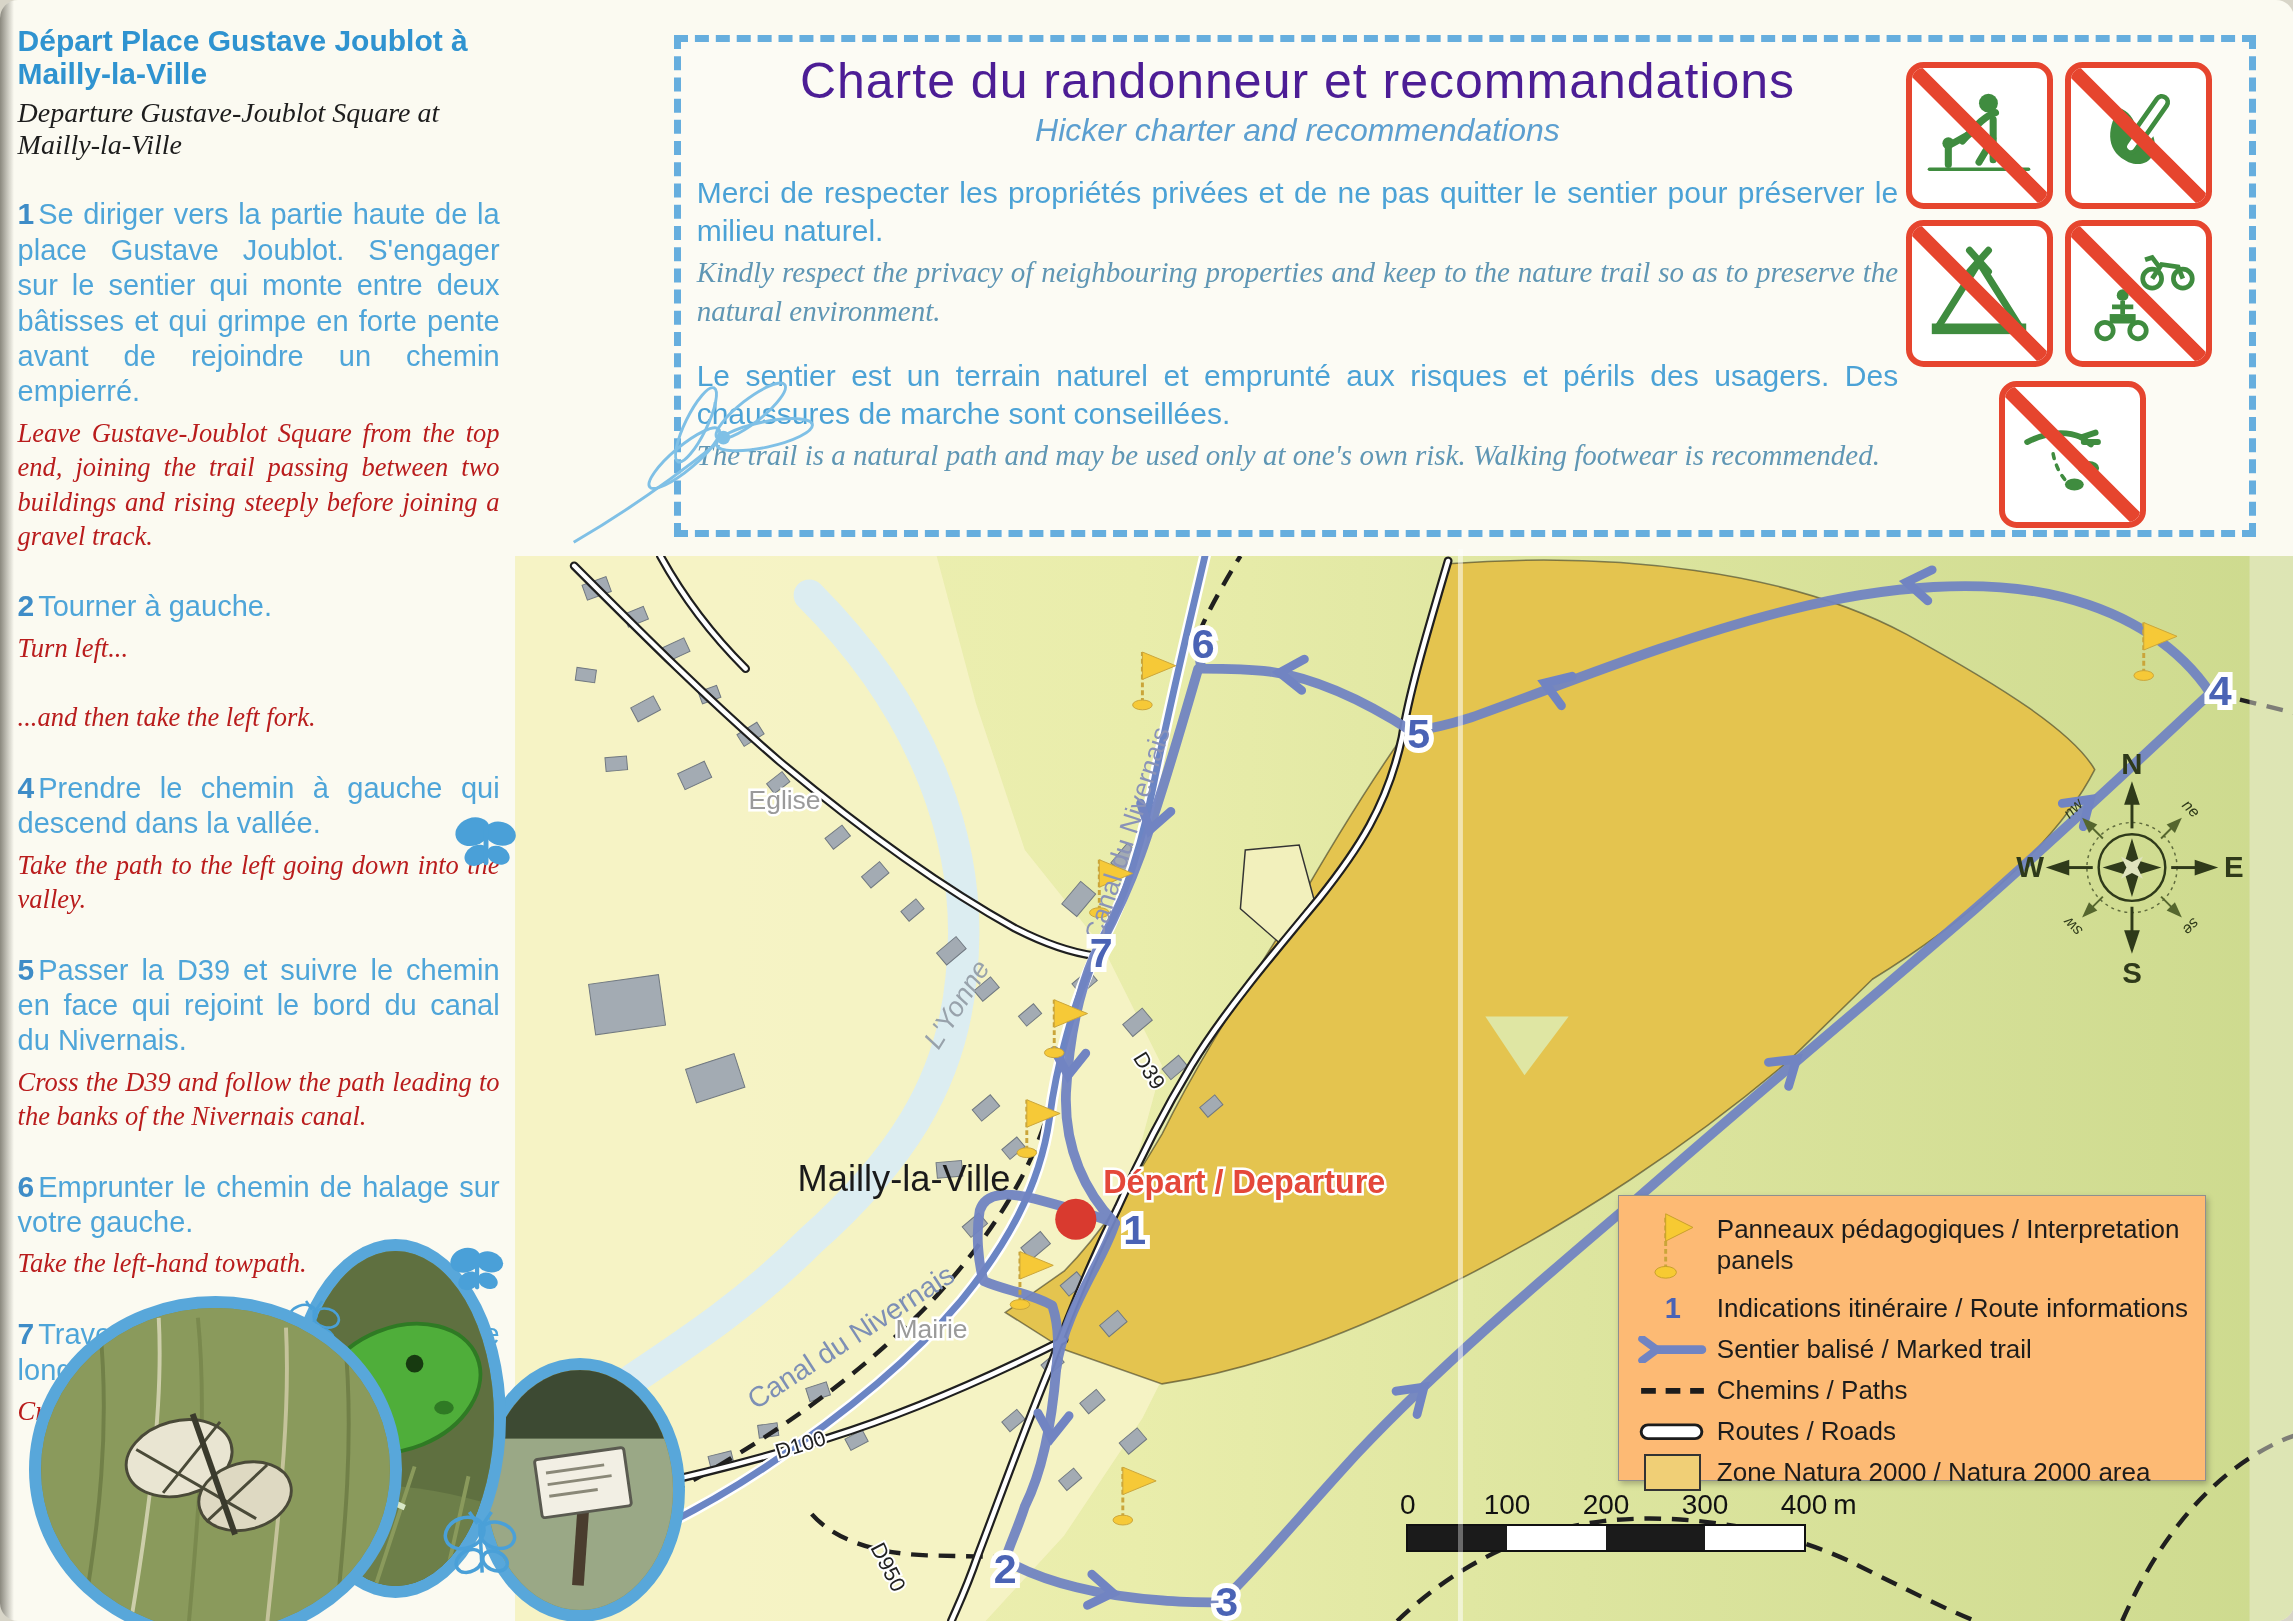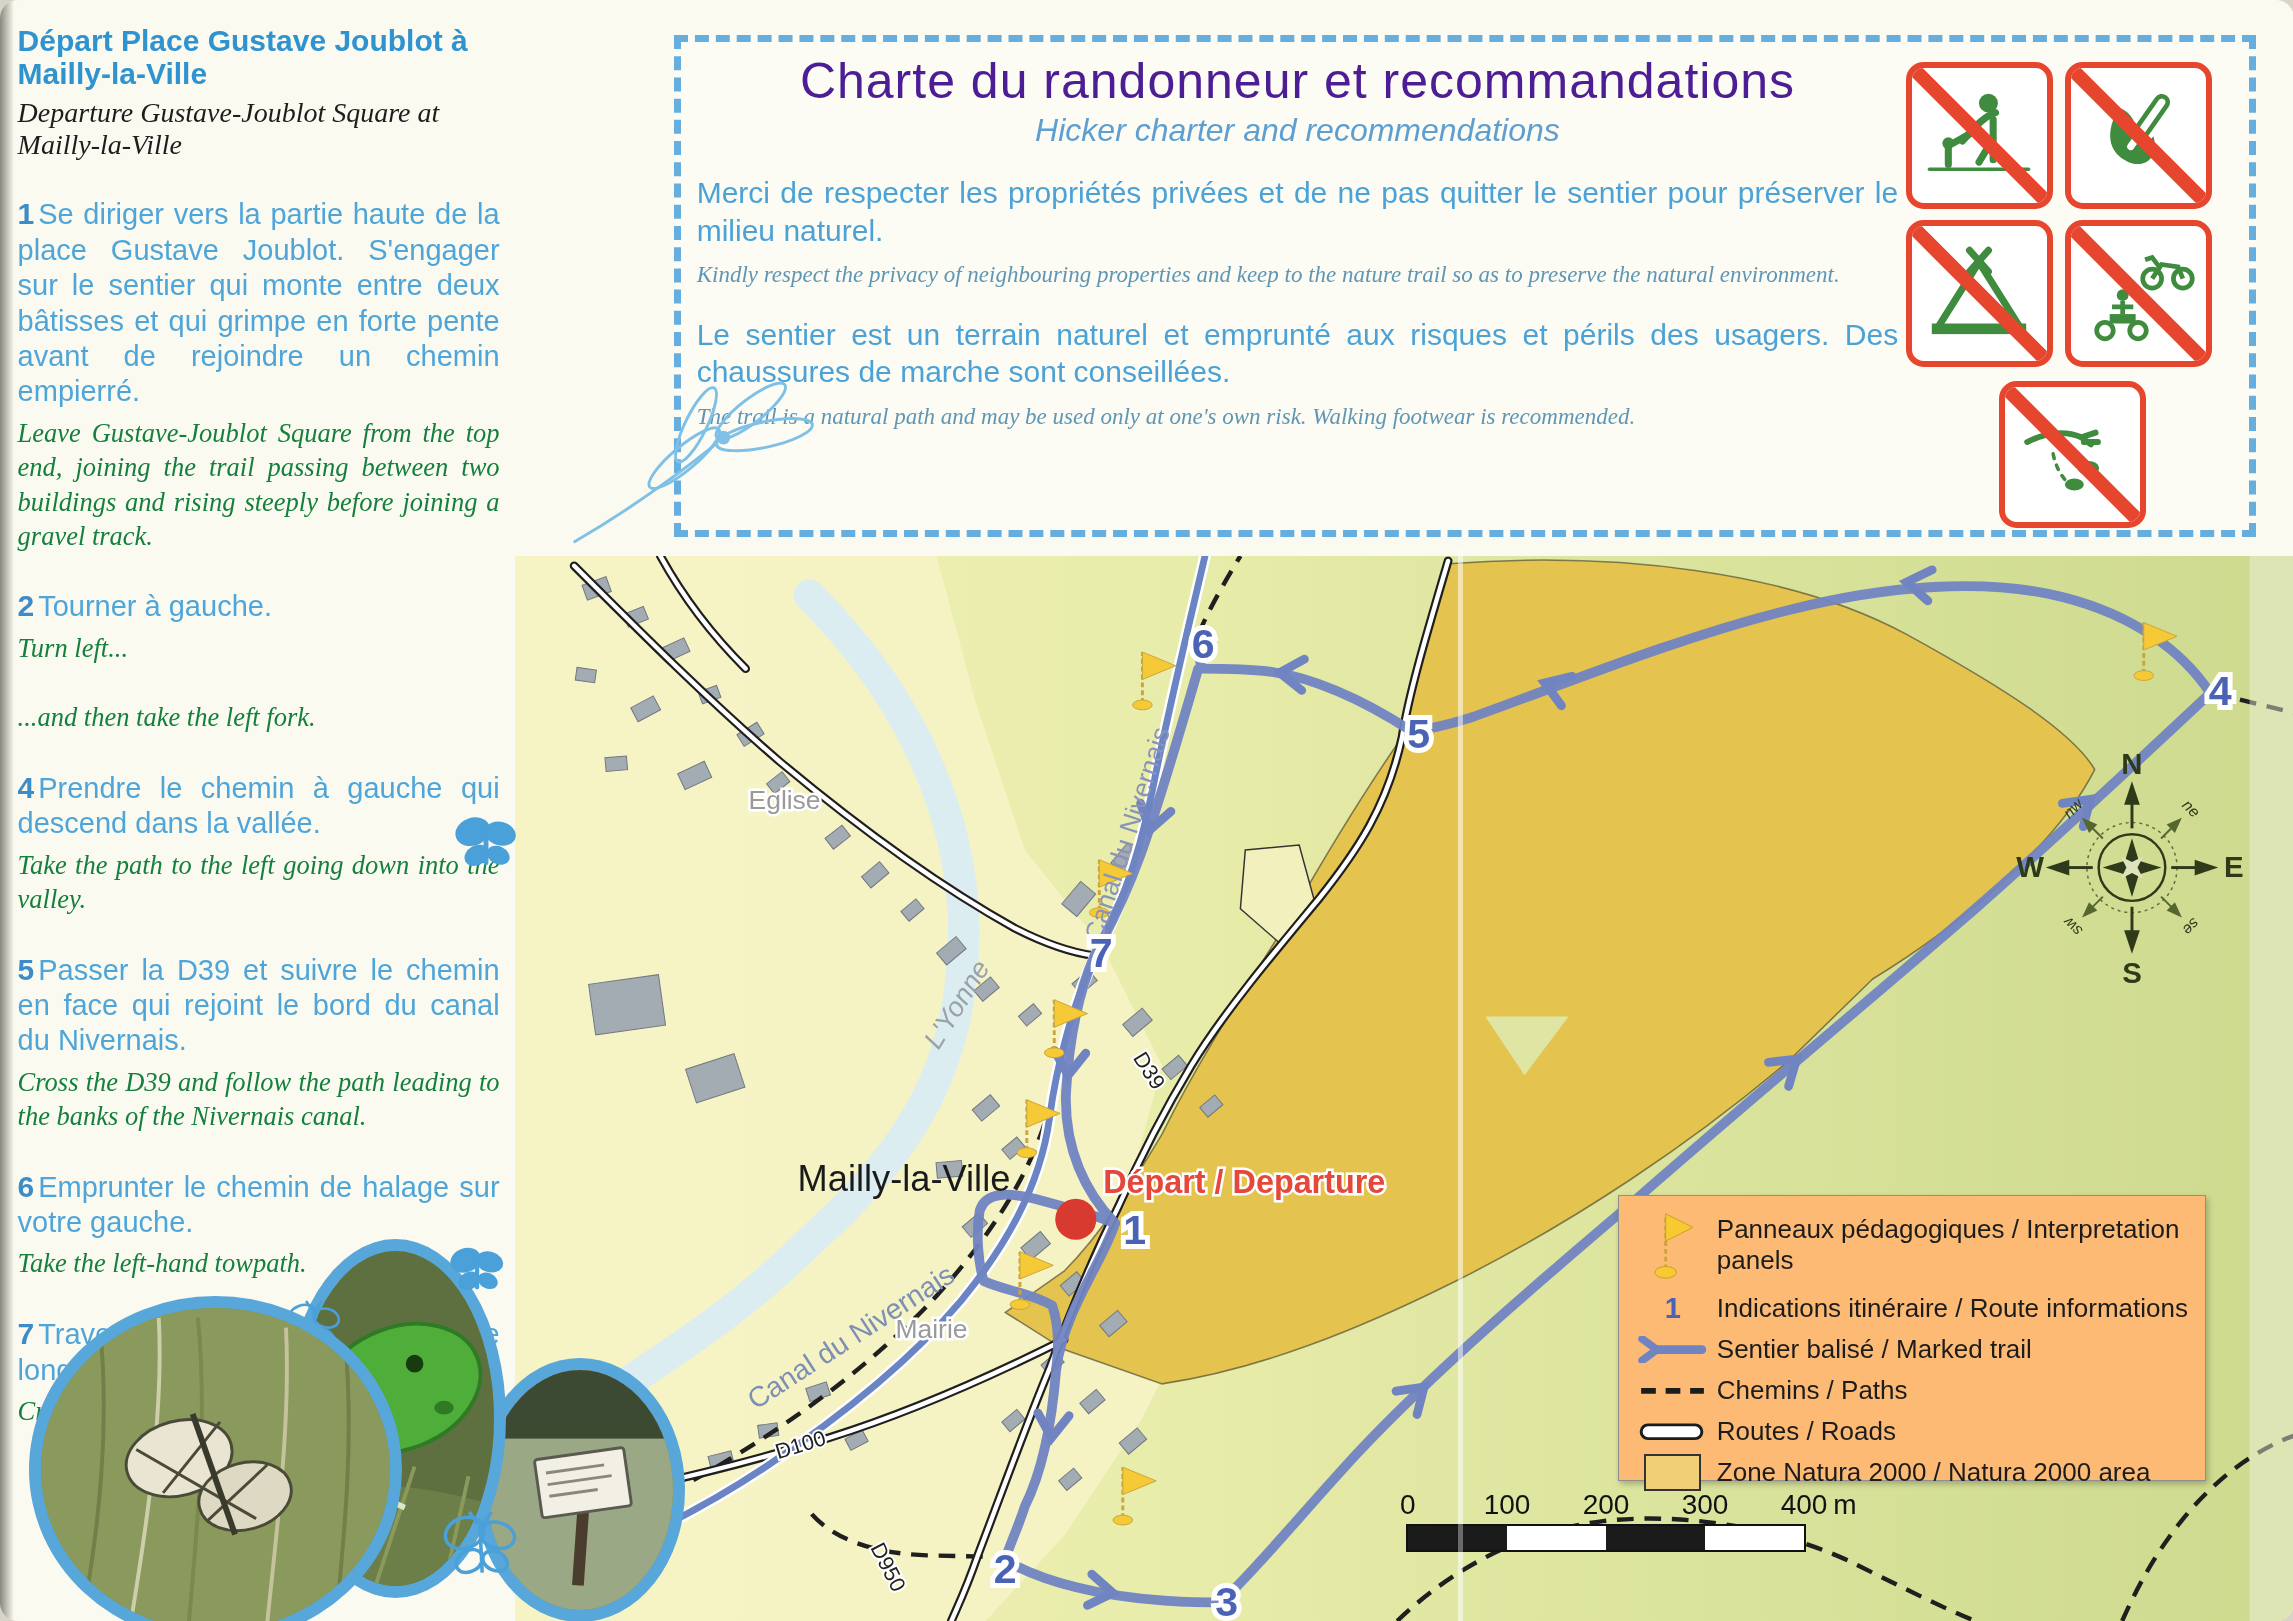--- a/index.html
+++ b/index.html
@@ -10,32 +10,32 @@
     background:linear-gradient(90deg,#8a887e,rgba(250,248,240,0));z-index:50;}
   .crease{position:absolute;top:549px;width:4.9px;height:1072px;background:rgba(255,255,255,.35);z-index:40;}
 
   
   .left-col{position:absolute;left:17.6px;top:23.5px;width:482px;}
   .lc-title{font-size:30px;font-weight:bold;color:#2f93d0;line-height:1.1;}
   .lc-sub{font-family:"Liberation Serif",serif;font-style:italic;font-size:28px;color:#1d1d1d;margin-top:7.8px;}
   .step{margin-top:35px;}
   .step-fr{font-size:29px;color:#4ea5d9;line-height:1.22;text-align:justify;}
   .step-num{font-weight:bold;color:#3e8cc7;font-size:30px;padding-right:3.9px;}
-  .step-en{font-family:"Liberation Serif",serif;font-style:italic;font-size:26.5px;color:#15803d;
+  .step-en{font-family:"Liberation Serif",serif;font-style:italic;font-size:26.5px;color:#b91c1c;
            line-height:1.3;text-align:justify;margin-top:5.9px;}
 
   
   .charte{position:absolute;left:674px;top:35px;width:1582px;height:502px;box-sizing:border-box;
     border:7.8px dashed #66aede;background:rgba(255,255,255,.25);display:flex;z-index:5;}
   .charte-text{width:1225px;padding:9.8px 7.8px 0 15.7px;box-sizing:border-box;}
   .charte-title-fr{font-size:50px;color:#4c1d95;text-align:center;letter-spacing:1px;}
   .charte-title-en{font-size:32px;color:#5c9fd0;font-style:italic;text-align:center;margin-top:2px;}
   .charte-fr{font-size:30px;color:#4ba2d6;text-align:justify;line-height:1.25;margin-top:25.5px;}
-  .charte-en{font-family:"Liberation Serif",serif;font-style:italic;font-size:23px;color:#5f96b4;
-             text-align:justify;line-height:1.35;margin-top:10px;}
+  .charte-en{font-family:"Liberation Serif",serif;font-style:italic;font-size:29px;color:#5f96b4;
+             text-align:justify;line-height:1.35;margin-top:4px;}
   .charte-signs{width:333px;padding-top:19.6px;}
   .signs-grid{display:grid;grid-template-columns:147px 147px;grid-gap:11.8px;}
   .sign{position:relative;width:147px;height:147px;box-sizing:border-box;background:#fff;
         border:6.9px solid #e6452e;border-radius:17.6px;overflow:hidden;}
   .sign::before{content:"";position:absolute;left:50%;top:50%;width:190%;height:13.7px;background:#e6452e;
         transform:translate(-50%,-50%) rotate(45deg);border-radius:6.9px;z-index:3;}
   .sign svg{position:absolute;left:7.8px;top:13.7px;z-index:2;}
   .sign5{margin:13.7px auto 0 auto;}
 
   

